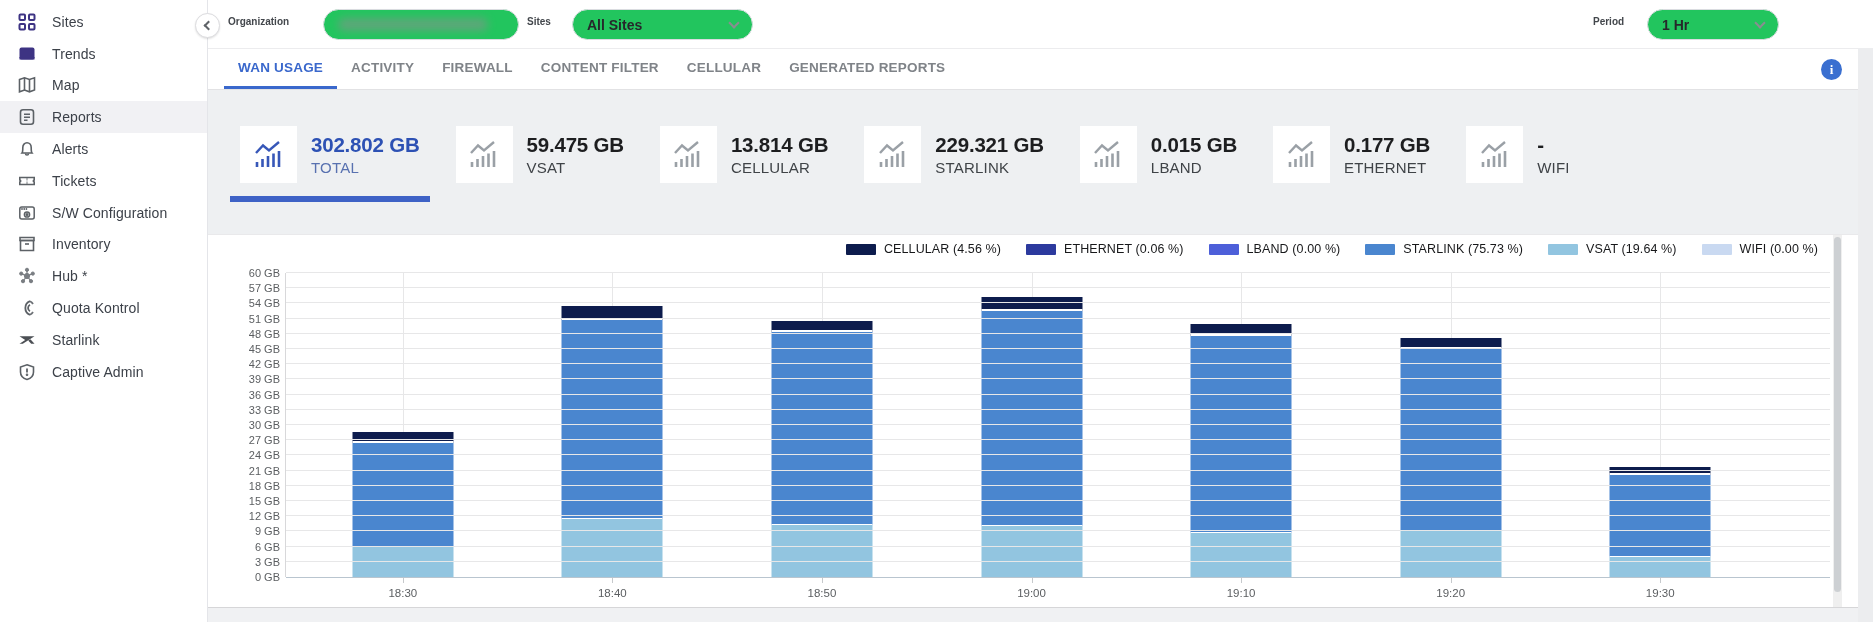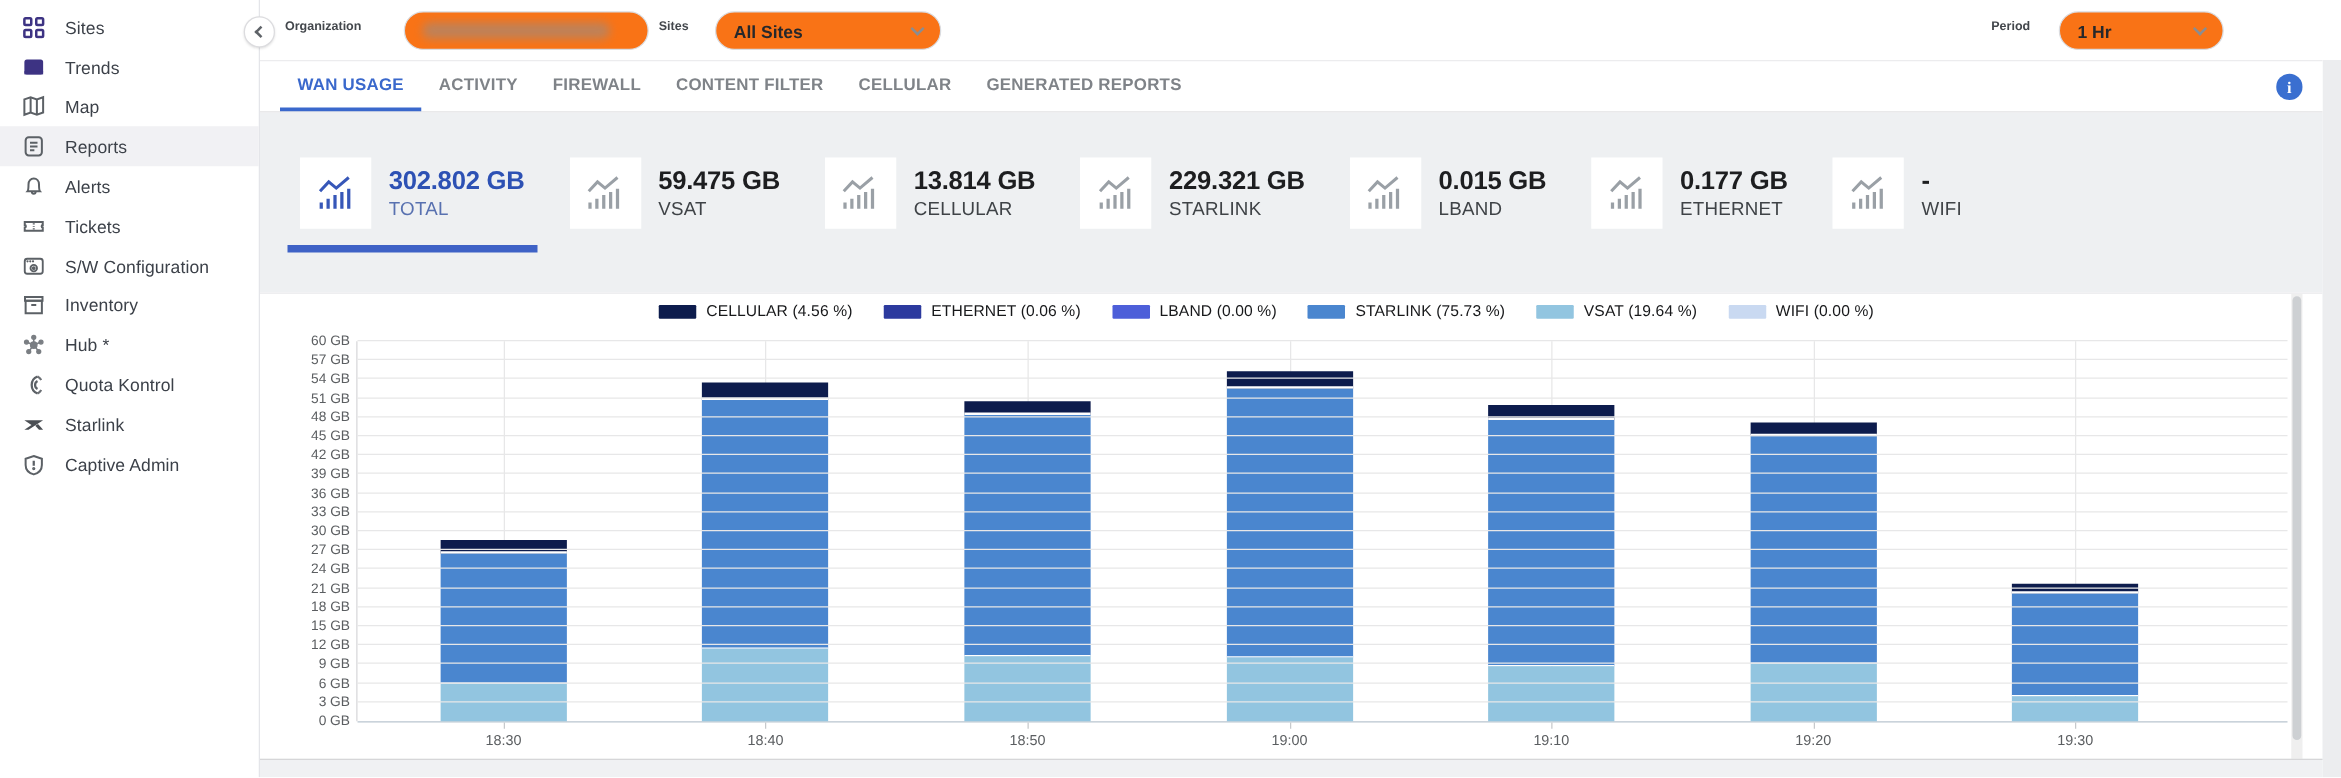--- a/index.html
+++ b/index.html
@@ -12,21 +12,21 @@
   .nav-item.active { background:#f1f1f4; }
   .nav-item .ic { width:20px; height:20px; flex:0 0 20px; display:flex; align-items:center; justify-content:center; }
   .nav-item .lbl { font-size:14px; color:#3c4149; letter-spacing:.1px; white-space:nowrap; }
   .ic svg { display:block; }
 
   
   .topbar { position:absolute; left:208px; top:0; width:1665px; height:48px; background:#fff; }
   .collapse-btn { position:absolute; left:195px; top:13px; width:25px; height:25px; border-radius:50%; background:#fff; border:1px solid #dcdcdf; box-shadow:0 1px 2px rgba(0,0,0,.12); z-index:3; display:flex; align-items:center; justify-content:center; cursor:pointer; }
   .chev-left { width:7px; height:7px; border-left:2px solid #5f6368; border-bottom:2px solid #5f6368; transform:rotate(45deg); margin-left:2px; }
   .tb-label { position:absolute; top:16px; font-size:10px; color:#43474c;font-weight:bold; }
-  .pill { position:absolute; top:9px; height:31px; border:1px solid #dadce0; border-radius:16px; background:#f97316; display:flex; align-items:center; padding:10px 14px; cursor:pointer;text-align:right; }
+  .pill { position:absolute; top:9px; height:31px; border:1px solid #dadce0; border-radius:16px; background:#22c55e; display:flex; align-items:center; padding:10px 14px; cursor:pointer;text-align:right; }
   .pill .val { font-size:14px; font-weight:bold; color:#26282b; }
   .chev-down { width:8px; height:8px; border-left:2px solid #8a8d91; border-bottom:2px solid #8a8d91; transform:rotate(-45deg); margin-left:auto; margin-top:-4px; }
   .org-pill { left:115px; width:196px; }
   .org-redacted { width:150px; height:13px; border-radius:6px; background:#8e8e90; filter:blur(4px); opacity:.55; }
   .org-label { left:20px; }
   .sites-label { left:319px; }
   .sites-pill { left:364px; width:181px; }
   .period-label { left:1385px; }
   .period-pill { left:1439px; width:132px; }
 
@@ -43,21 +43,21 @@
   .stat-text { display:flex; flex-direction:column; justify-content:center; height:57px; }
   .stat-value { font-size:20.5px; font-weight:bold; color:#1d1e20; letter-spacing:-.2px; white-space:nowrap; }
   .stat-label { font-size:15px; color:#3f4347; letter-spacing:.2px; margin-top:2px; }
   .stat-card.selected .stat-value { color:#2d51b4; }
   .stat-card.selected .stat-label { color:#5871b0; }
   .stat-underline { display:none; }
   .stat-card.selected .stat-underline { display:block; position:absolute; left:-10px; top:70px; width:calc(100% + 20px); height:6px; background:#3e62c6; }
 
   
   .chart-card { position:absolute; left:208px; top:234px; width:1650px; height:373px; background:#fff; border-top:1px solid #e9e9eb; }
-  .legend { position:absolute; top:7px; left:0; right:40px; display:flex; justify-content:center; gap:25px; }
+  .legend { position:absolute; top:7px; left:0; right:40px; display:flex; justify-content:flex-end; gap:25px; }
   .legend-item { display:flex; align-items:center; gap:8px; cursor:pointer; }
   .legend-swatch { width:30px; height:11px; border-radius:1px; }
   .legend-label { font-size:12.5px; color:#17181a; letter-spacing:.1px; white-space:nowrap; }
   .plot { position:absolute; left:77px; top:38px; width:1545px; height:304px; border-left:1px solid #d8d8da; }
   .hgrid { position:absolute; left:0; width:100%; height:1px; background:#e7e7e8; }
   .baseline { position:absolute; left:0; right:0; bottom:-1px; height:1px; background:#b9c5cf; }
   .ylabels { position:absolute; left:4px; top:38px; width:68px; height:304px; }
   .ylabel { position:absolute; right:0; transform:translateY(-50%); font-size:11px; color:#5b5e61; white-space:nowrap; }
   .cats { position:absolute; left:12px; top:0; width:1467px; height:304px; display:flex; }
   .cat { position:relative; flex:1 1 0; height:100%; }

